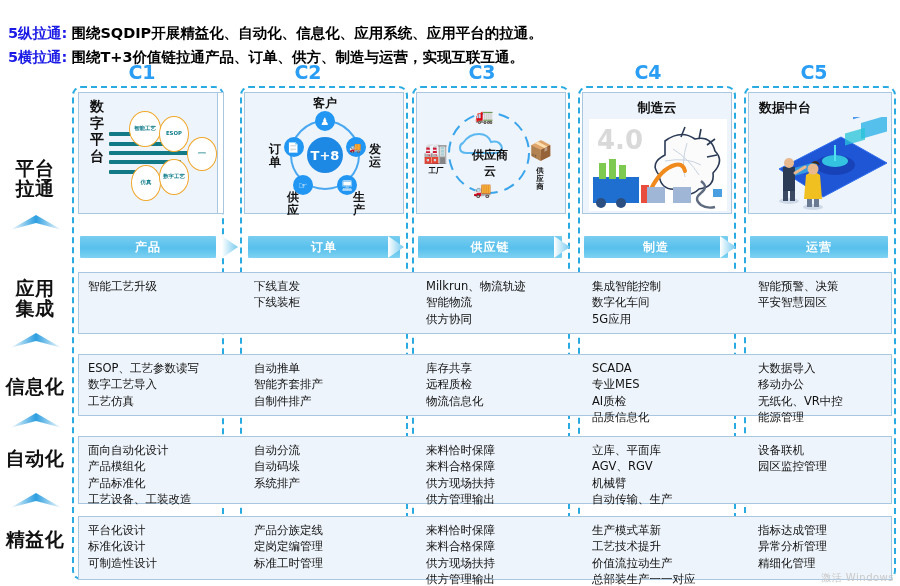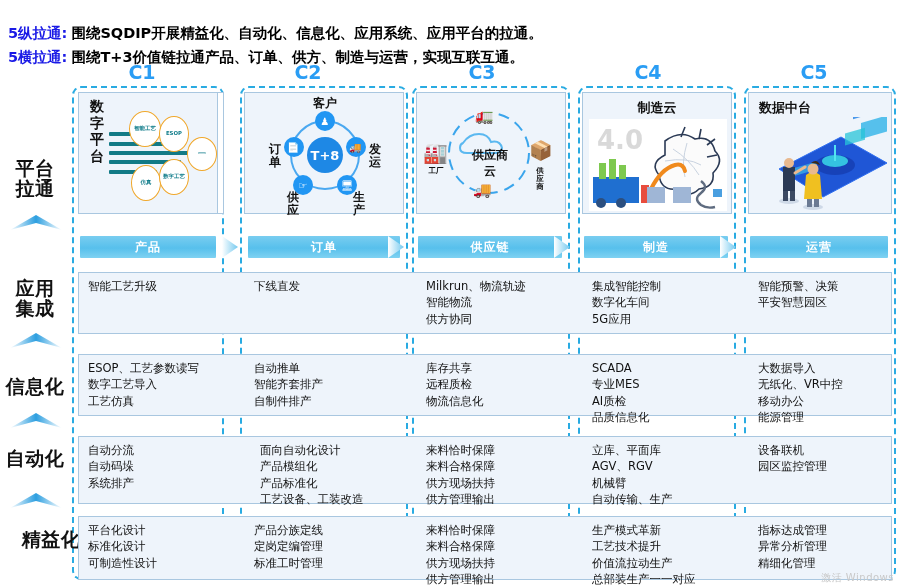--- a/index.html
+++ b/index.html
@@ -170,21 +170,21 @@
 
 <div class="rowlabel" style="top:449px;">
   <span>自动化</span>
 </div>
 <div class="chev" style="top:490px;">
   <svg width="56" height="20" viewBox="0 0 56 20">
     <path d="M2 18 L28 3 L54 18 L28 11 Z" fill="url(#g1)"></path>
   </svg>
 </div>
 
-<div class="rowlabel" style="top:530px;padding-left:16px;">
+<div class="rowlabel" style="top:530px;">
   <span>精益化</span>
 </div>
 
 <div class="platcell" style="left:78px;top:92px;width:140px;height:122px;">
   <div class="c1-vert">
     <span>数</span>
     <span>字</span>
     <span>平</span>
     <span>台</span>
   </div>
@@ -331,20 +331,21 @@
 
 <div class="pbtn" style="left:750px;top:236px;width:138px;">运营</div>
 
 <div class="band" style="left:78px;top:272px;width:814px;height:62px;"></div>
 <div class="bandgrid" style="left:78px;top:272px;width:814px;height:62px;">
   <div class="cell" style="width:166px;">
     <div>智能工艺升级</div>
   </div>
   <div class="cell" style="width:172px;">
     <div>下线直发</div>
+    <div>下线装柜</div>
   </div>
   <div class="cell" style="width:166px;">
     <div>Milkrun、物流轨迹</div>
     <div>智能物流</div>
     <div>供方协同</div>
   </div>
   <div class="cell" style="width:166px;">
     <div>集成智能控制</div>
     <div>数字化车间</div>
     <div>5G应用</div>
@@ -373,40 +374,40 @@
     <div>物流信息化</div>
   </div>
   <div class="cell" style="width:166px;">
     <div>SCADA</div>
     <div>专业MES</div>
     <div>AI质检</div>
     <div>品质信息化</div>
   </div>
   <div class="cell" style="width:144px;">
     <div>大数据导入</div>
+    <div>移动办公</div>
     <div>无纸化、VR中控</div>
-    <div>移动办公</div>
     <div>能源管理</div>
   </div>
 </div>
 
 <div class="band" style="left:78px;top:436px;width:814px;height:68px;"></div>
 <div class="bandgrid" style="left:78px;top:436px;width:814px;height:68px;">
+  <div class="cell" style="width:166px;">
+    <div>面向自动化设计</div>
+    <div>产品模组化</div>
+    <div>产品标准化</div>
+    <div>工艺设备、工装改造</div>
+  </div>
   <div class="cell" style="width:172px;">
     <div>自动分流</div>
     <div>自动码垛</div>
     <div>系统排产</div>
   </div>
   <div class="cell" style="width:166px;">
-    <div>面向自动化设计</div>
-    <div>产品模组化</div>
-    <div>产品标准化</div>
-    <div>工艺设备、工装改造</div>
-  </div>
-  <div class="cell" style="width:166px;">
     <div>来料恰时保障</div>
     <div>来料合格保障</div>
     <div>供方现场扶持</div>
     <div>供方管理输出</div>
   </div>
   <div class="cell" style="width:166px;">
     <div>立库、平面库</div>
     <div>AGV、RGV</div>
     <div>机械臂</div>
     <div>自动传输、生产</div>

